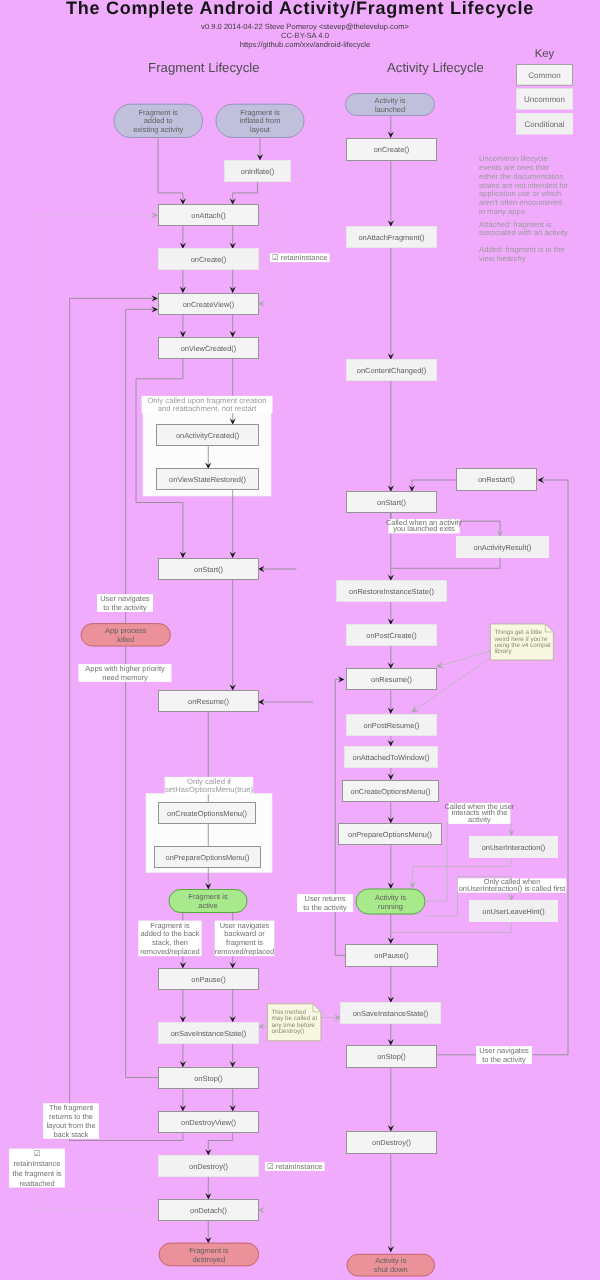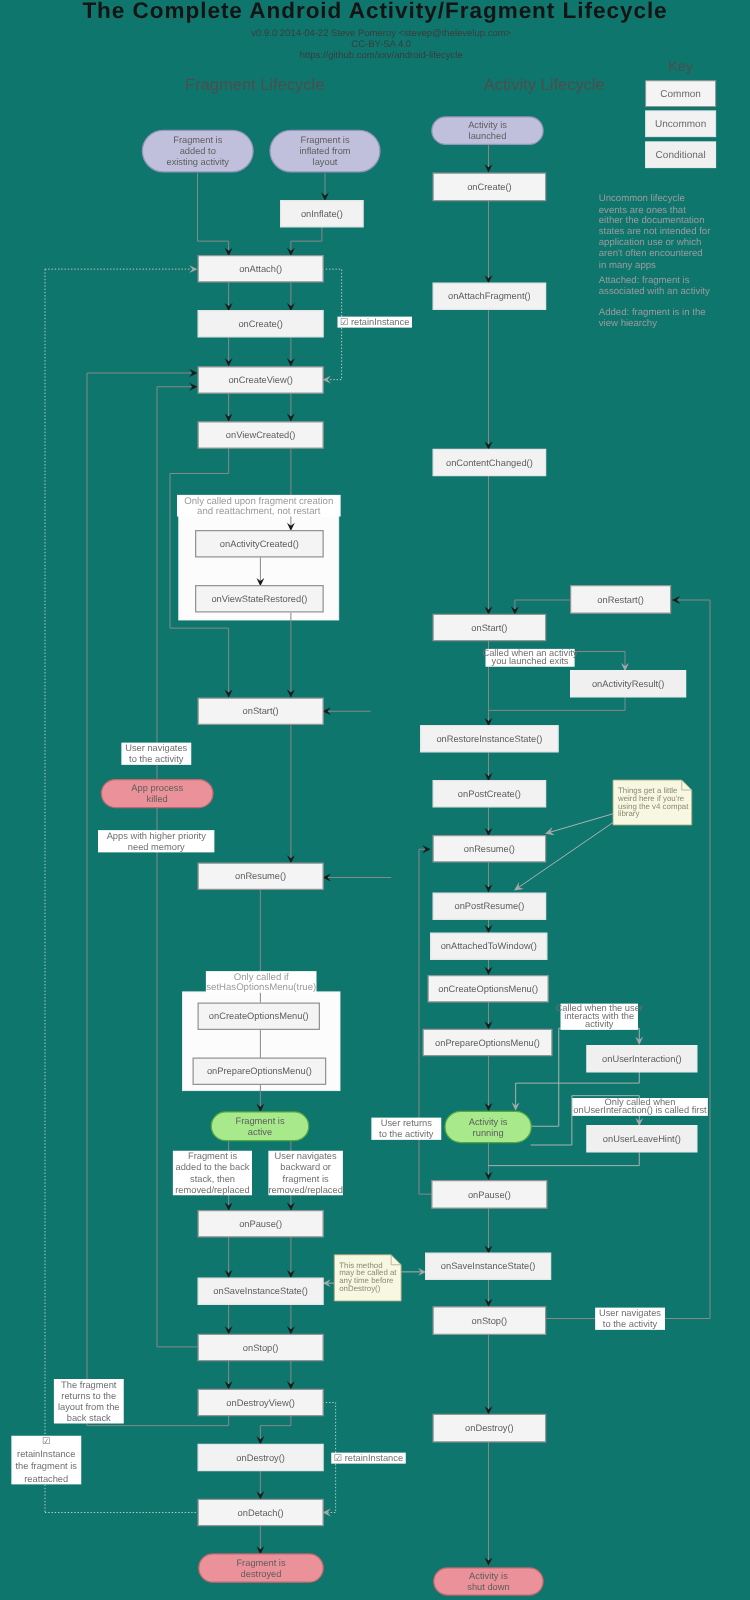--- a/index.html
+++ b/index.html
@@ -1,18 +1,18 @@
 <!DOCTYPE html>
 <html><head>
 <meta charset="utf-8">
 <style>
   html,body{margin:0;padding:0;background:#ffffff;}
   body{width:600px;height:1280px;overflow:hidden;
        font-family:"Liberation Sans",sans-serif;}
-  #root{position:relative;width:600px;height:1280px;background:#0f766e;}
+  #root{position:relative;width:600px;height:1280px;background:#f0abfc;}
   svg#diagram{position:absolute;left:0;top:0;display:block;-webkit-font-smoothing:antialiased;text-rendering:geometricPrecision;
        font-family:"Liberation Sans",sans-serif;}
   .ttl{font-size:18px;font-weight:bold;fill:#141414;letter-spacing:0.78px;}
   .sub{font-size:7.6px;fill:#3c3c3c;}
   .coltitle{font-size:13.2px;fill:#4d4d4d;}
   .keytitle{font-size:11.4px;fill:#4d4d4d;}
   .nodetext{font-size:7.45px;fill:#5e5e5e;}
   .keytext{font-size:8px;fill:#6b6b6b;}
   .notetext{font-size:7.7px;fill:#9b9b9b;}
   .edgelbl{font-size:7.45px;fill:#707070;}

